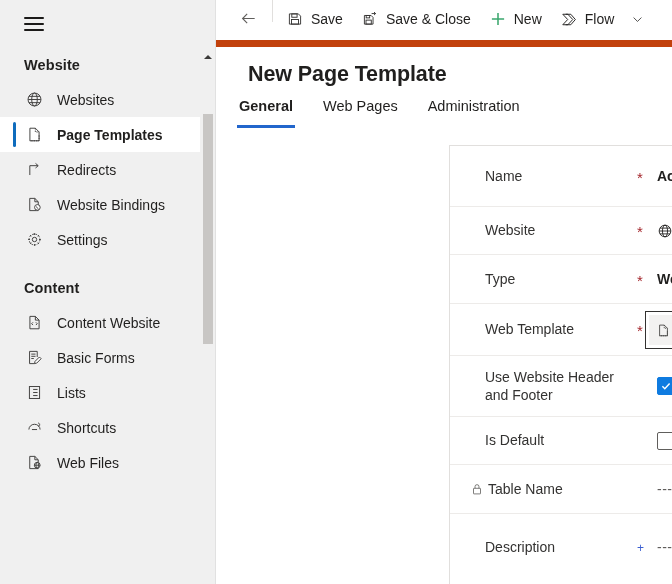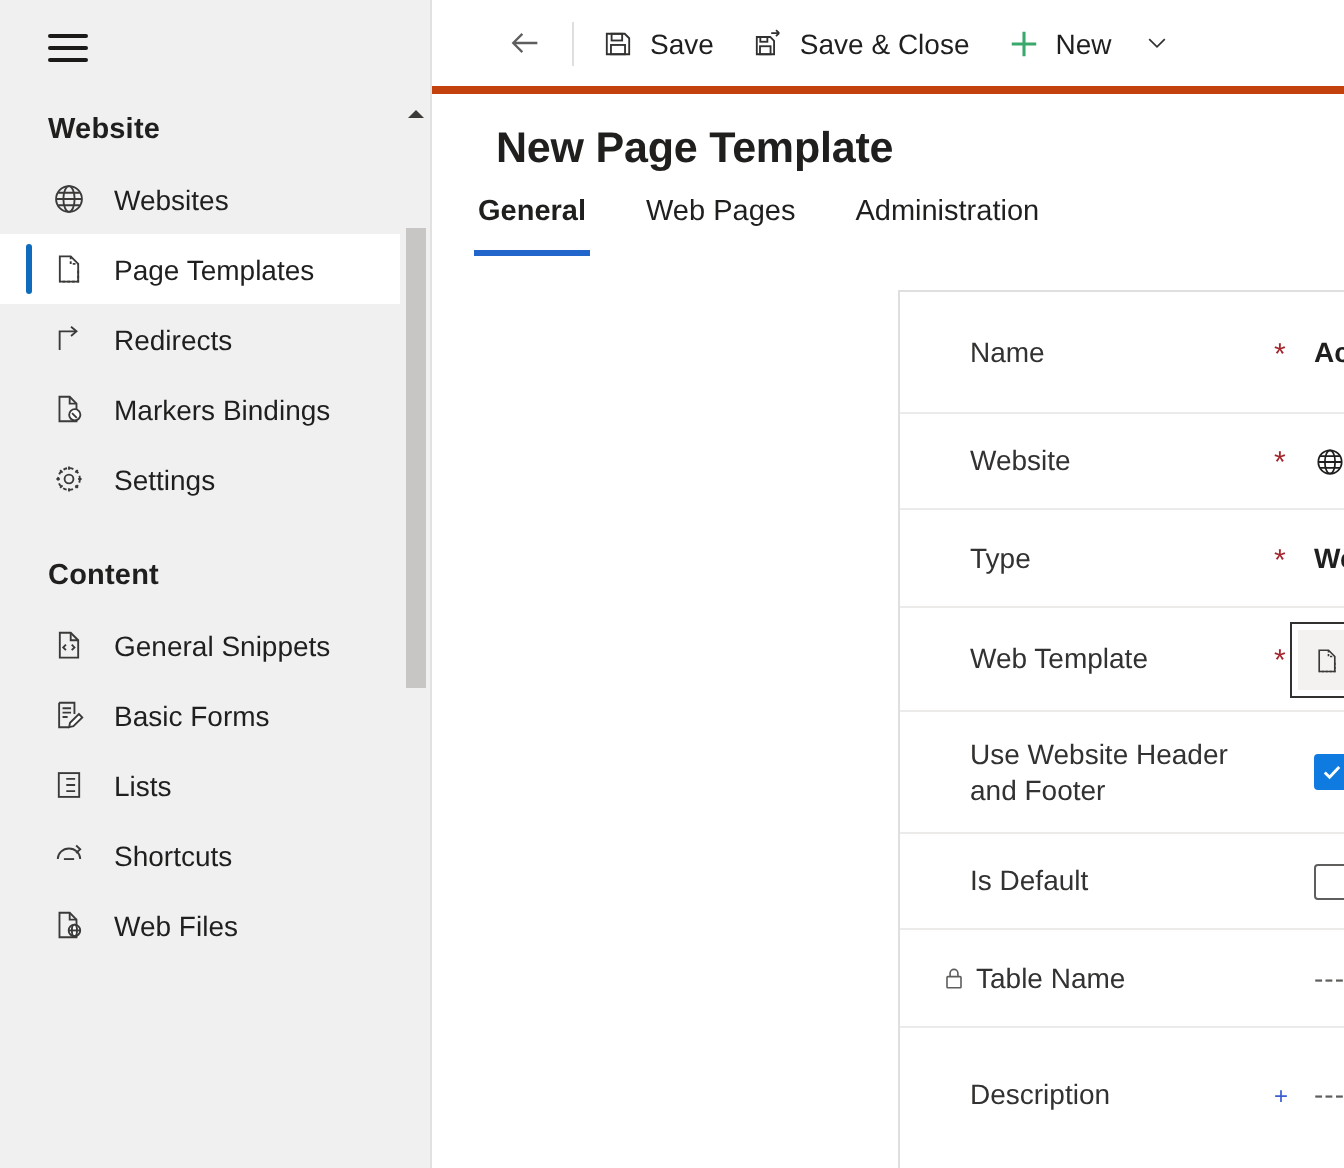--- a/index.html
+++ b/index.html
@@ -72,21 +72,21 @@
   }
   .nav-item .nav-ico svg { display: block; }
   .nav-label {
     font-size: 14px;
     color: #201f1e;
     white-space: nowrap;
   }
   .nav-item.selected {
     background: #ffffff;
   }
-  .nav-item.selected .nav-label { font-weight: 400; }
+  .nav-item.selected .nav-label { font-weight: 700; }
   .nav-item.selected::before {
     content: "";
     position: absolute;
     left: 13px; top: 5px;
     width: 3px; height: 25px;
     background: #0f6cbd;
     border-radius: 2px;
   }
   .gap { height: 14px; }
 
@@ -124,23 +124,22 @@
     flex: 1 1 auto;
     height: 584px;
     background: #ffffff;
     overflow: hidden;
   }
 
   
   #cmdbar {
     height: 47px;
     display: flex;
-    align-items: center;
-    border-bottom: 4px solid #c2410c;
-    padding-left: 20px;
+    border-bottom: 7px solid #c2410c;
+    padding-left: 6px;
   }
   .cmd-back {
     width: 36px; height: 36px;
     display: flex; align-items: center; justify-content: center;
     cursor: pointer;
     margin-left: 8px; margin-right: 6px;
     color: #605e5c;
   }
   .cmd-sep {
     width: 1px; height: 22px; background: #e1dfdd; margin: 0 4px 0 0;
@@ -364,21 +363,21 @@
 
       <div class="nav-item">
         <span class="nav-ico">
           <svg width="17" height="17" viewBox="0 0 20 20" fill="none" stroke="#3b3a39" stroke-width="1.1">
             <path d="M4.4 2.8h6l4 4v10.4h-10z"></path>
             <path d="M10.4 2.8v4h4"></path>
             <circle cx="13.4" cy="13.4" r="3.3" fill="#fff"></circle>
             <path d="M11.8 12.4l2.8 2.8"></path>
           </svg>
         </span>
-        <span class="nav-label">Markers Bindings</span>
+        <span class="nav-label">Website Bindings</span>
       </div>
 
       <div class="nav-item">
         <span class="nav-ico">
           <svg width="17" height="17" viewBox="0 0 20 20" fill="none" stroke="#3b3a39" stroke-width="1.1">
             <circle cx="10" cy="10" r="2.6"></circle>
             <path d="M10 2.6v2M10 15.4v2M2.6 10h2M15.4 10h2M4.8 4.8l1.4 1.4M13.8 13.8l1.4 1.4M15.2 4.8l-1.4 1.4M6.2 13.8l-1.4 1.4"></path>
             <circle cx="10" cy="10" r="6.4" stroke-dasharray="2.2 1.6"></circle>
           </svg>
         </span>
@@ -390,21 +389,21 @@
       <div class="group-title">Content</div>
 
       <div class="nav-item">
         <span class="nav-ico">
           <svg width="17" height="17" viewBox="0 0 20 20" fill="none" stroke="#3b3a39" stroke-width="1.1">
             <path d="M4.6 2.8h6.4l4.4 4.4v10.2H4.6z"></path>
             <path d="M11 2.8V7.2h4.4"></path>
             <path d="M8.2 9.8L6.6 11.4l1.6 1.6M11.6 9.8l1.6 1.6-1.6 1.6"></path>
           </svg>
         </span>
-        <span class="nav-label">General Snippets</span>
+        <span class="nav-label">Content Website</span>
       </div>
 
       <div class="nav-item">
         <span class="nav-ico">
           <svg width="17" height="17" viewBox="0 0 20 20" fill="none" stroke="#3b3a39" stroke-width="1.1">
             <path d="M4.2 2.8h9v6.6M4.2 2.8v14.4h6"></path>
             <path d="M6.2 6h5M6.2 8.6h5M6.2 11.2h3"></path>
             <path d="M15.8 9.4l2 2-5.2 5.2-2.5.5.5-2.5z" fill="#fff"></path>
           </svg>
         </span>
@@ -491,20 +490,29 @@
 
       <div class="cmd-btn">
         <span class="ci">
           <svg width="18" height="18" viewBox="0 0 20 20" fill="none" stroke="#3aa76d" stroke-width="1.7">
             <path d="M10 3.2v13.6M3.2 10h13.6"></path>
           </svg>
         </span>
         <span class="cl">New</span>
       </div>
 
+      <div class="cmd-btn">
+        <span class="ci">
+          <svg width="19" height="19" viewBox="0 0 22 20" fill="none" stroke="#201f1e" stroke-width="1.15">
+            <path d="M3.4 3.6h6.2L15.6 10l-6 6.4H3.4L9.4 10z"></path>
+            <path d="M10.2 3.6h6.2L22 10l-5.6 6.4h-6.2" transform="translate(-3.2,0)"></path>
+          </svg>
+        </span>
+        <span class="cl">Flow</span>
+      </div>
 
       <div class="cmd-chev">
         <svg width="13" height="13" viewBox="0 0 20 20" fill="none" stroke="#323130" stroke-width="1.3">
           <path d="M4 7l6 6 6-6"></path>
         </svg>
       </div>
     </div>
 
     <div id="page-title">New Page Template</div>
 

